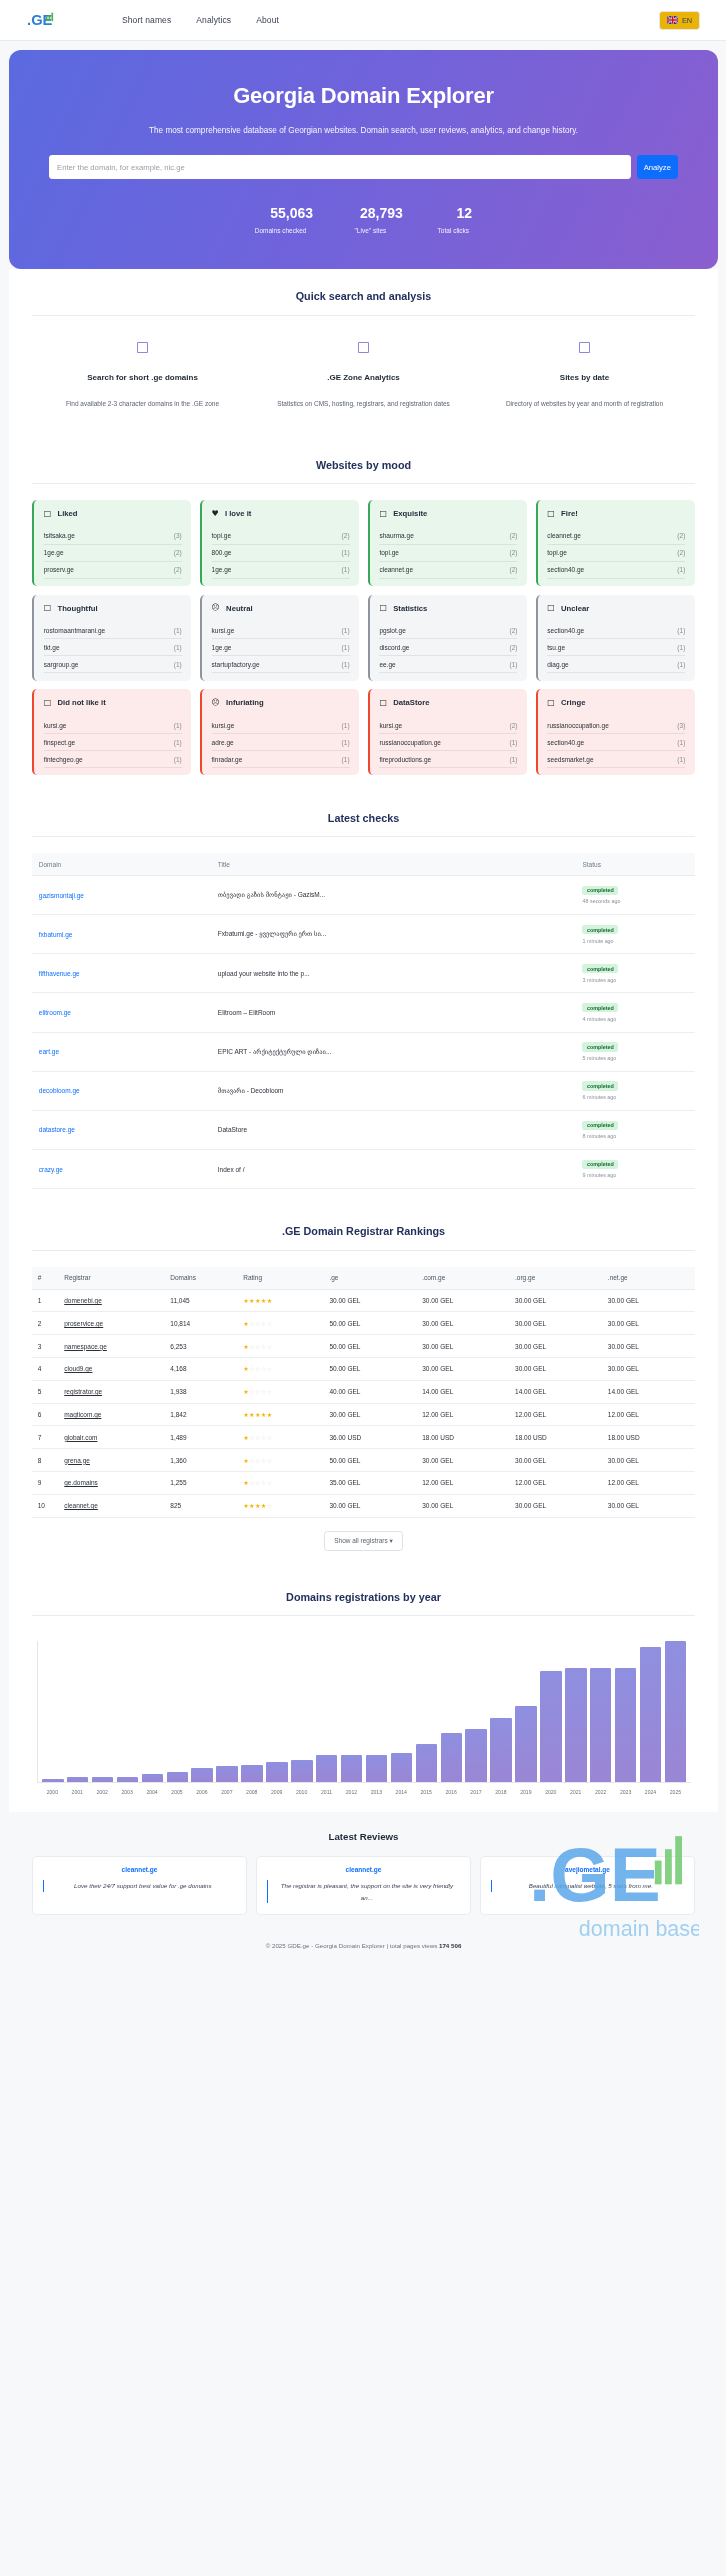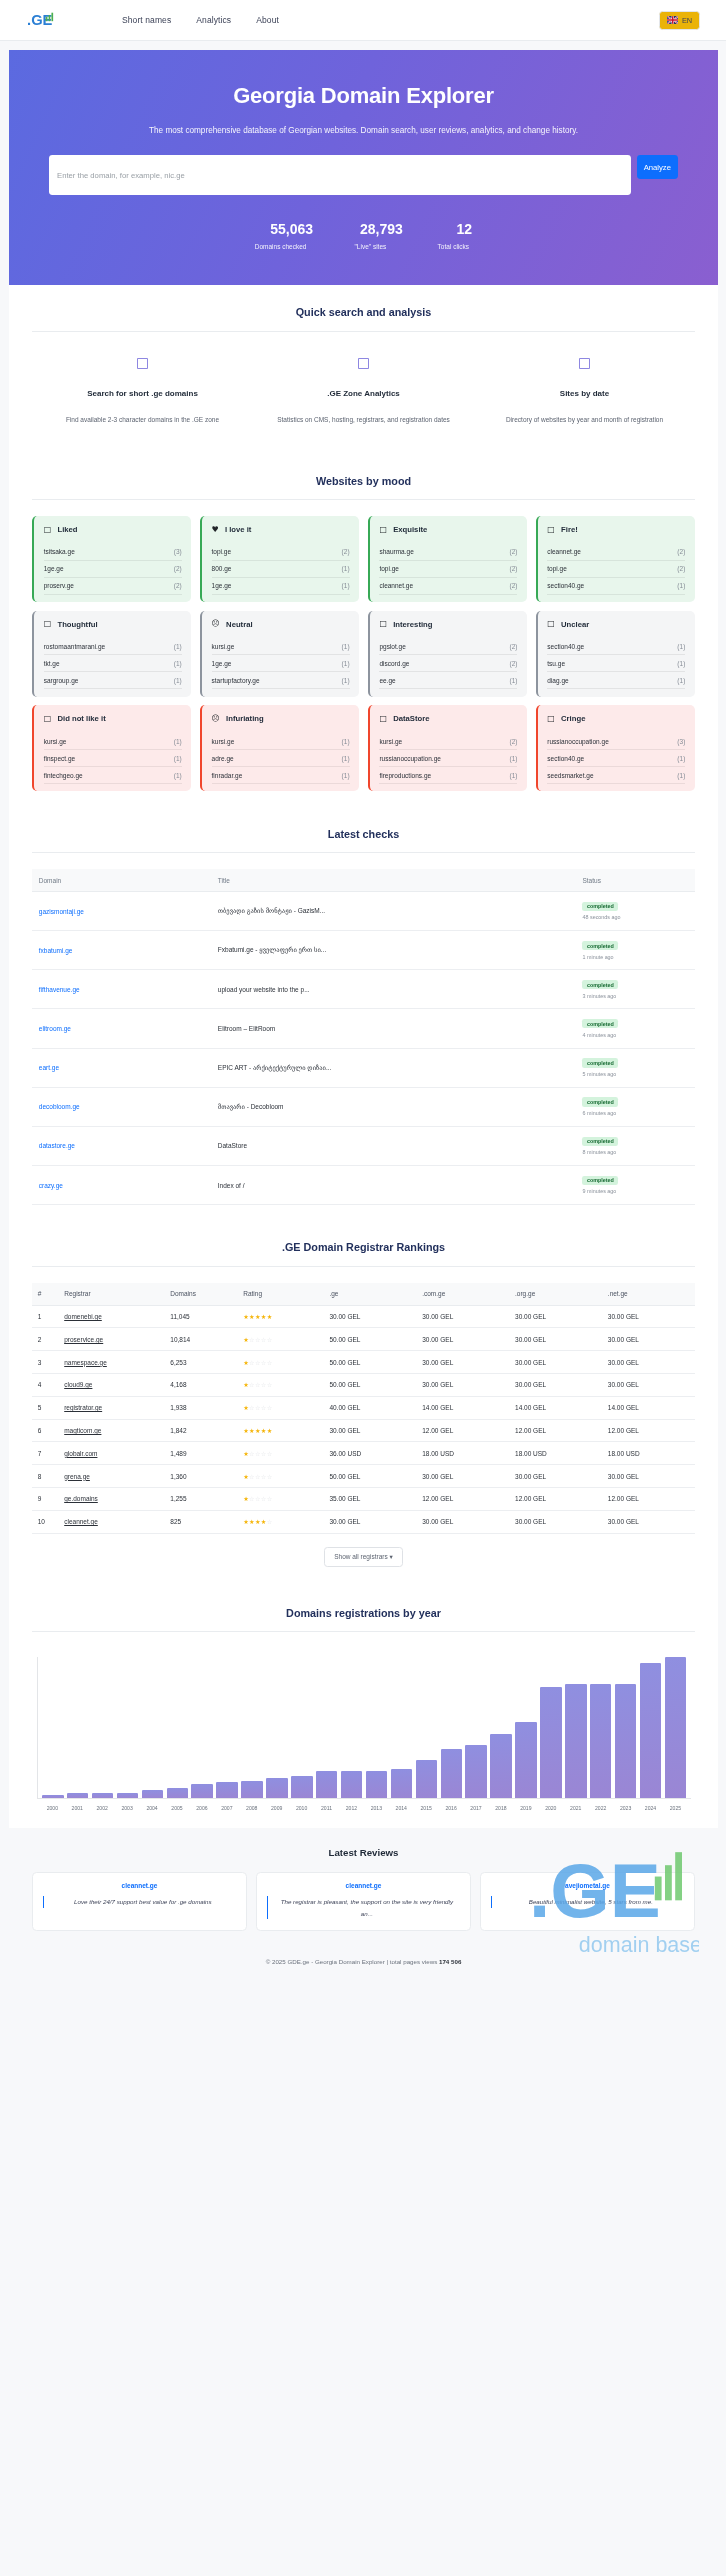--- a/index.html
+++ b/index.html
@@ -45,21 +45,21 @@
     padding: 4px 6.8px;
     font-size: 7.4px;
     color: #3c4257;
     cursor: pointer;
   }
   .flag-uk { width: 11.4px; height: 8px; border-radius: 1.1px; display:block; }
 
   
   .hero {
     margin: 9px 9px 0 9px;
-    border-radius: 0;
+    border-radius: 12px;
     background: linear-gradient(115deg, #5b6ae0 0%, #6f63db 45%, #8a5fd0 100%);
     padding: 33px 40px 35px 40px;
     text-align: center;
     color: #fff;
   }
   .hero-title {
     font-size: 22px;
     font-weight: bold;
     letter-spacing: -0.2px;
     margin-bottom: 17px;
@@ -69,21 +69,21 @@
     opacity: .94;
     margin-bottom: 20.4px;
   }
   .search-row {
     display: flex;
     gap: 5.7px;
     margin-bottom: 26px;
   }
   .search-input {
     flex: 1;
-    height: 40px;
+    height: 24px;
     border: none;
     border-radius: 3.4px;
     padding: 0 8px;
     font-size: 7.7px;
     font-family: "Liberation Sans", sans-serif;
     color: #333;
     background: #fff;
     outline: none;
   }
   .search-input::placeholder { color: #9aa0a6; }
@@ -536,21 +536,21 @@
           <span class="cnt">(1)</span>
         </div>
         <div class="mood-item">
           <span>startupfactory.ge</span>
           <span class="cnt">(1)</span>
         </div>
       </div>
       <div class="mood-card neu">
         <div class="mood-head">
           <span class="mood-emoji">□</span>
-          <span class="mood-name">Interesting</span>
+          <span class="mood-name">Statistics</span>
         </div>
         <div class="mood-item">
           <span>pgslot.ge</span>
           <span class="cnt">(2)</span>
         </div>
         <div class="mood-item">
           <span>discord.ge</span>
           <span class="cnt">(2)</span>
         </div>
         <div class="mood-item">

